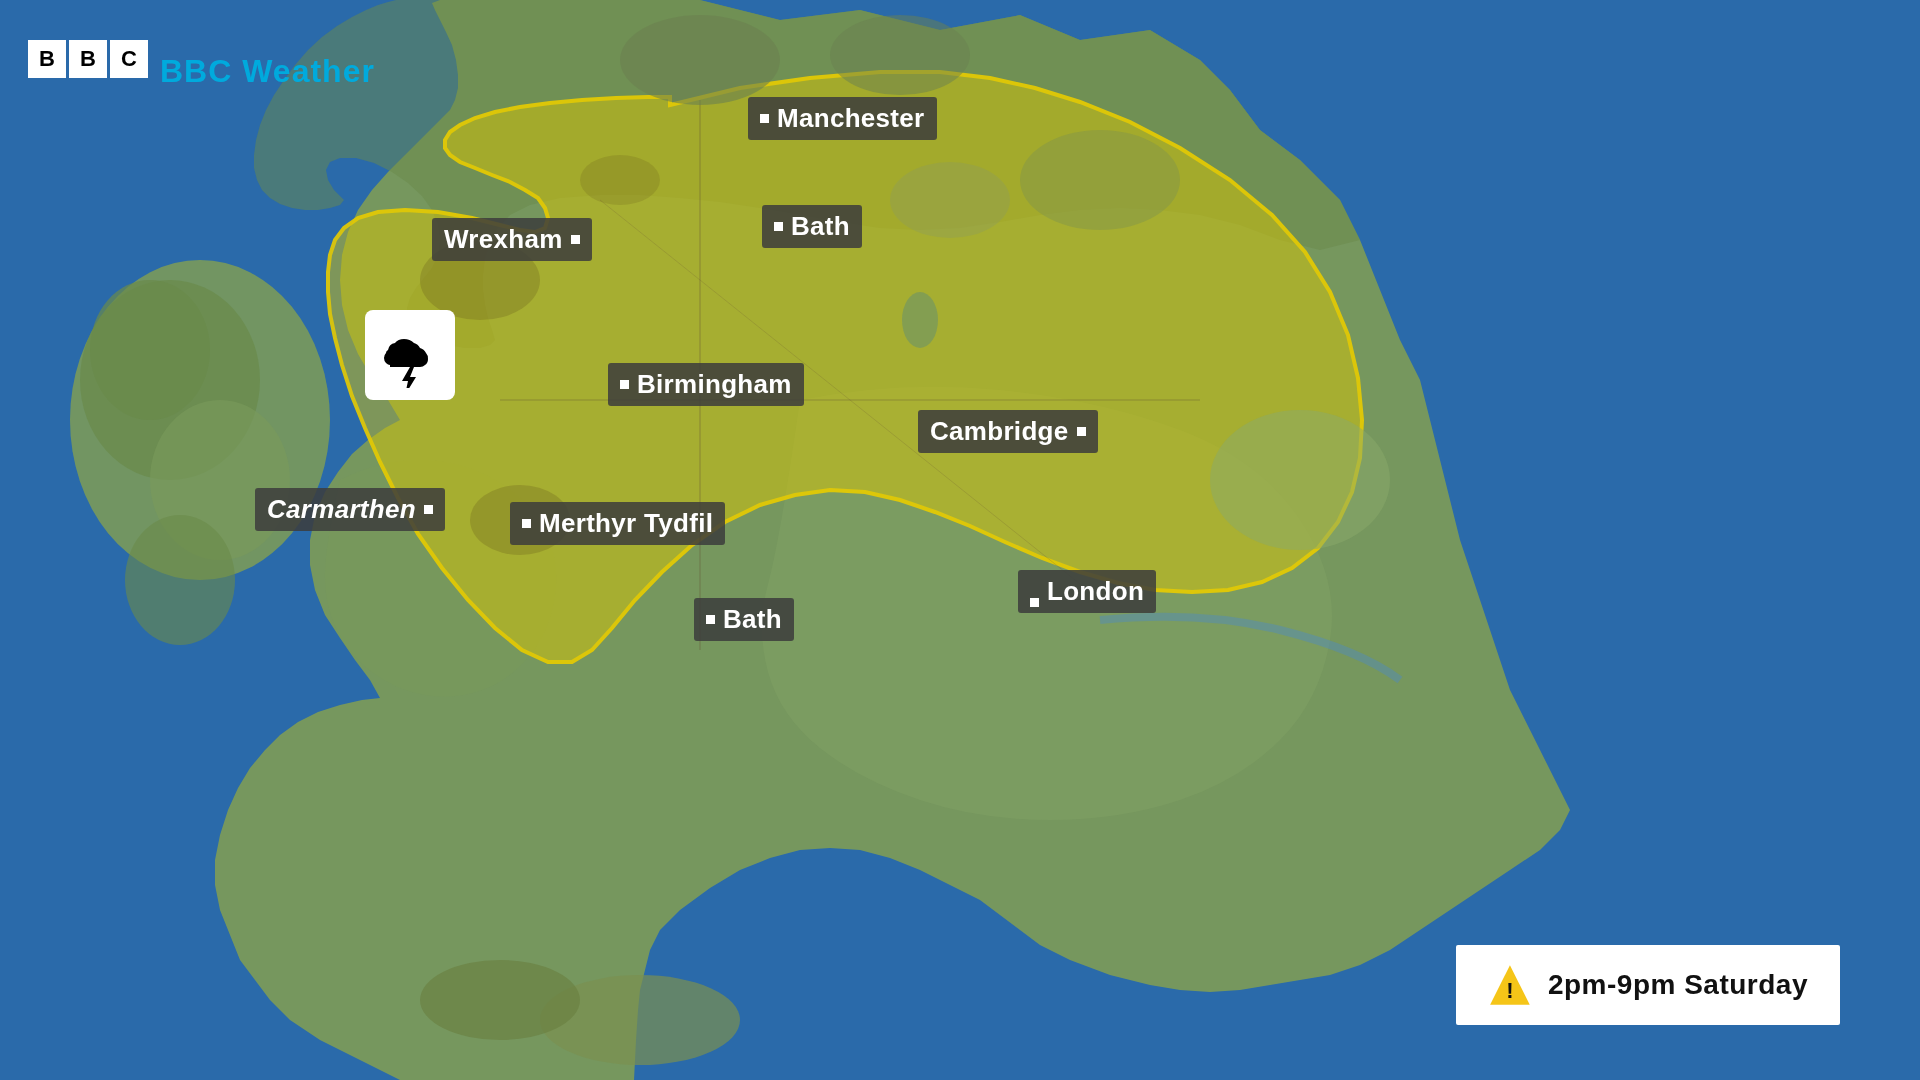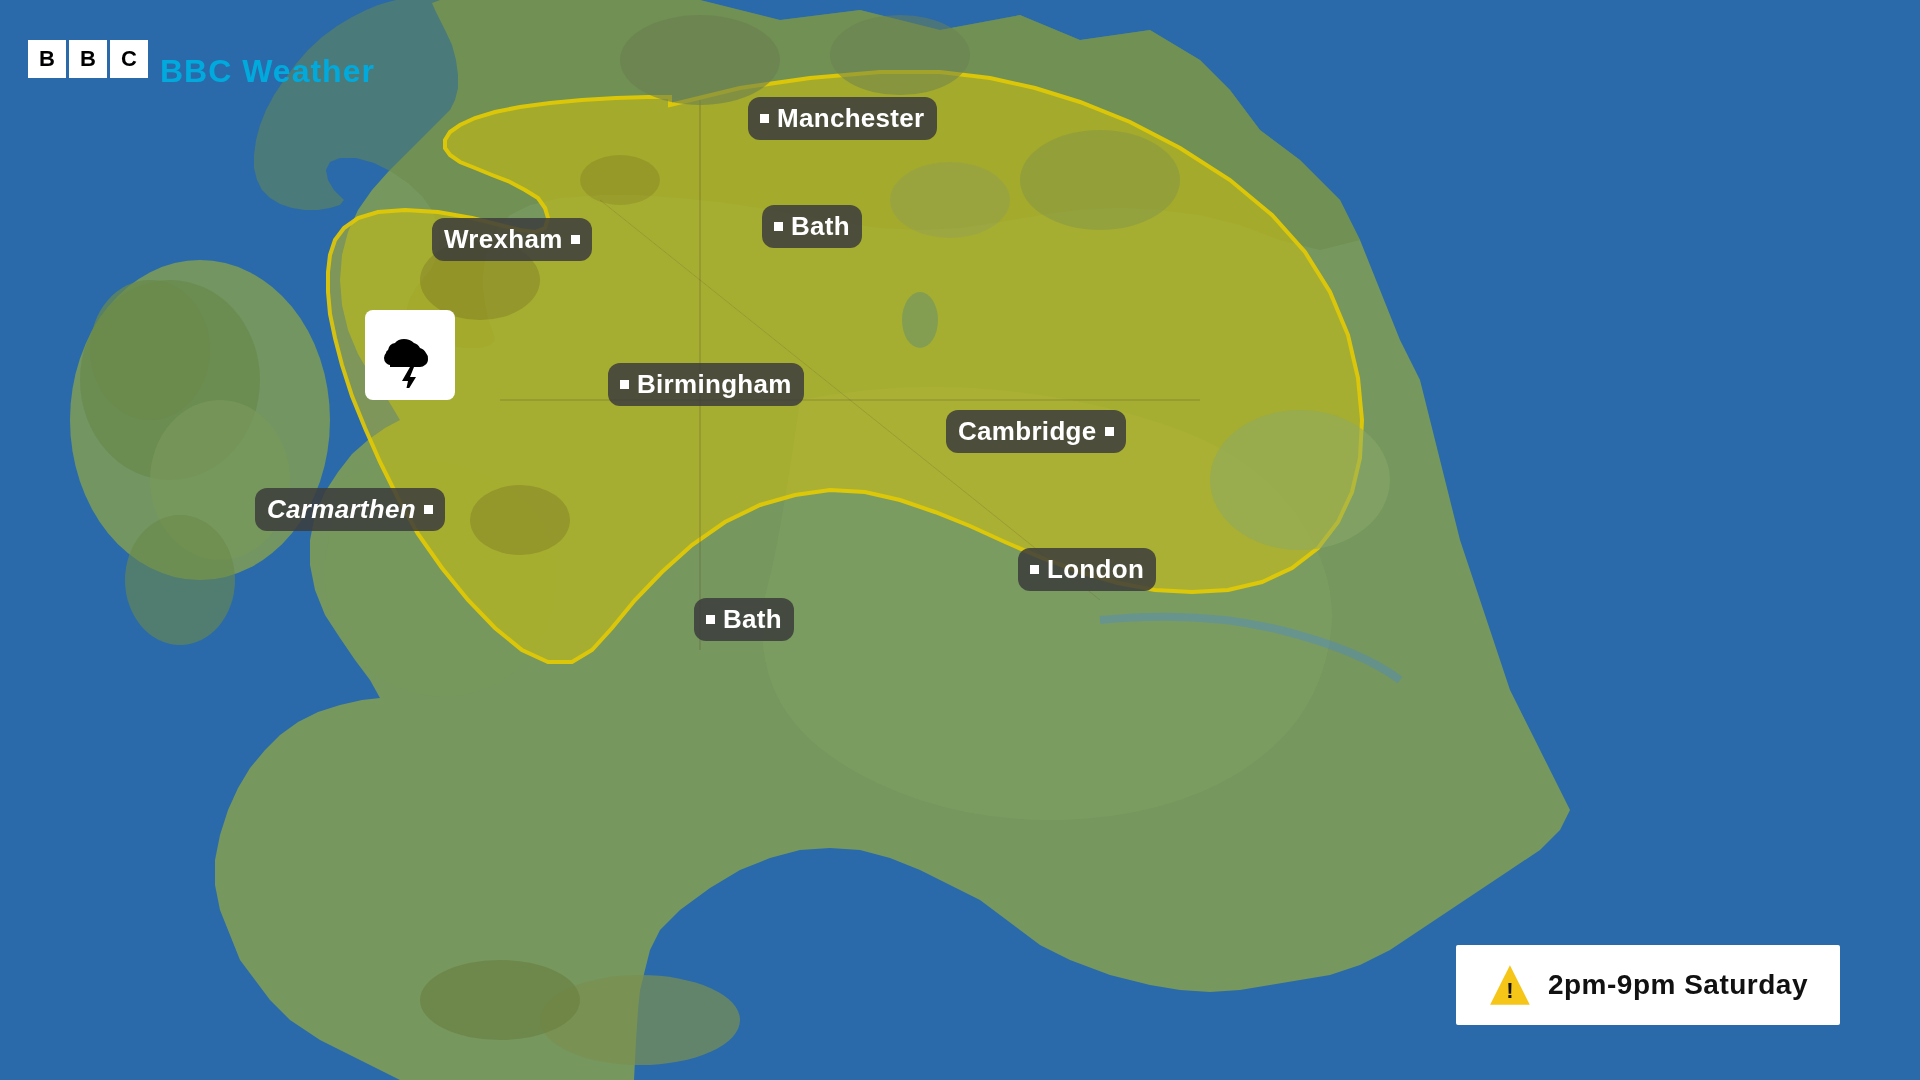--- a/index.html
+++ b/index.html
@@ -43,21 +43,21 @@
     }
 
     
     .city-label {
       position: absolute;
       background: rgba(60, 60, 60, 0.85);
       color: white;
       font-size: 26px;
       font-weight: 600;
       padding: 6px 12px;
-      border-radius: 12px;
+      border-radius: 3px;
       white-space: nowrap;
       display: flex;
       align-items: center;
       gap: 8px;
       letter-spacing: 0.3px;
     }
 
     .city-dot {
       width: 9px;
       height: 9px;
@@ -456,32 +456,36 @@
   <div class="city-label" style="left: 432px; top: 218px;">
     <span>Wrexham</span>
     <div class="city-dot"></div>
   </div>
 
   <div class="city-label" style="left: 608px; top: 363px;">
     <div class="city-dot"></div>
     <span>Birmingham</span>
   </div>
 
-  <div class="city-label" style="left: 918px; top: 410px; margin-left: 28px;">
+  <div class="city-label" style="left: 918px; top: 410px;">
     <span>Cambridge</span>
     <div class="city-dot"></div>
   </div>
 
   <div class="city-label" style="left: 255px; top: 488px; font-style: italic;">
     <span>Carmarthen</span>
     <div class="city-dot"></div>
   </div>
 
-
-  <div class="city-label" style="left: 1018px; top: 548px;">
+  <div class="city-label" style="left: 510px; top: 502px;">
+    <div class="city-dot"></div>
+    <span>Merthyr Tydfil</span>
+  </div>
+
+  <div class="city-label" style="left: 1018px; top: 570px; align-items: flex-end;">
     <div class="city-dot"></div>
     <span>London</span>
   </div>
 
   <div class="city-label" style="left: 694px; top: 598px; justify-content: center;">
     <div class="city-dot"></div>
     <span>Bath</span>
   </div>
 
   <div id="warning-banner">

